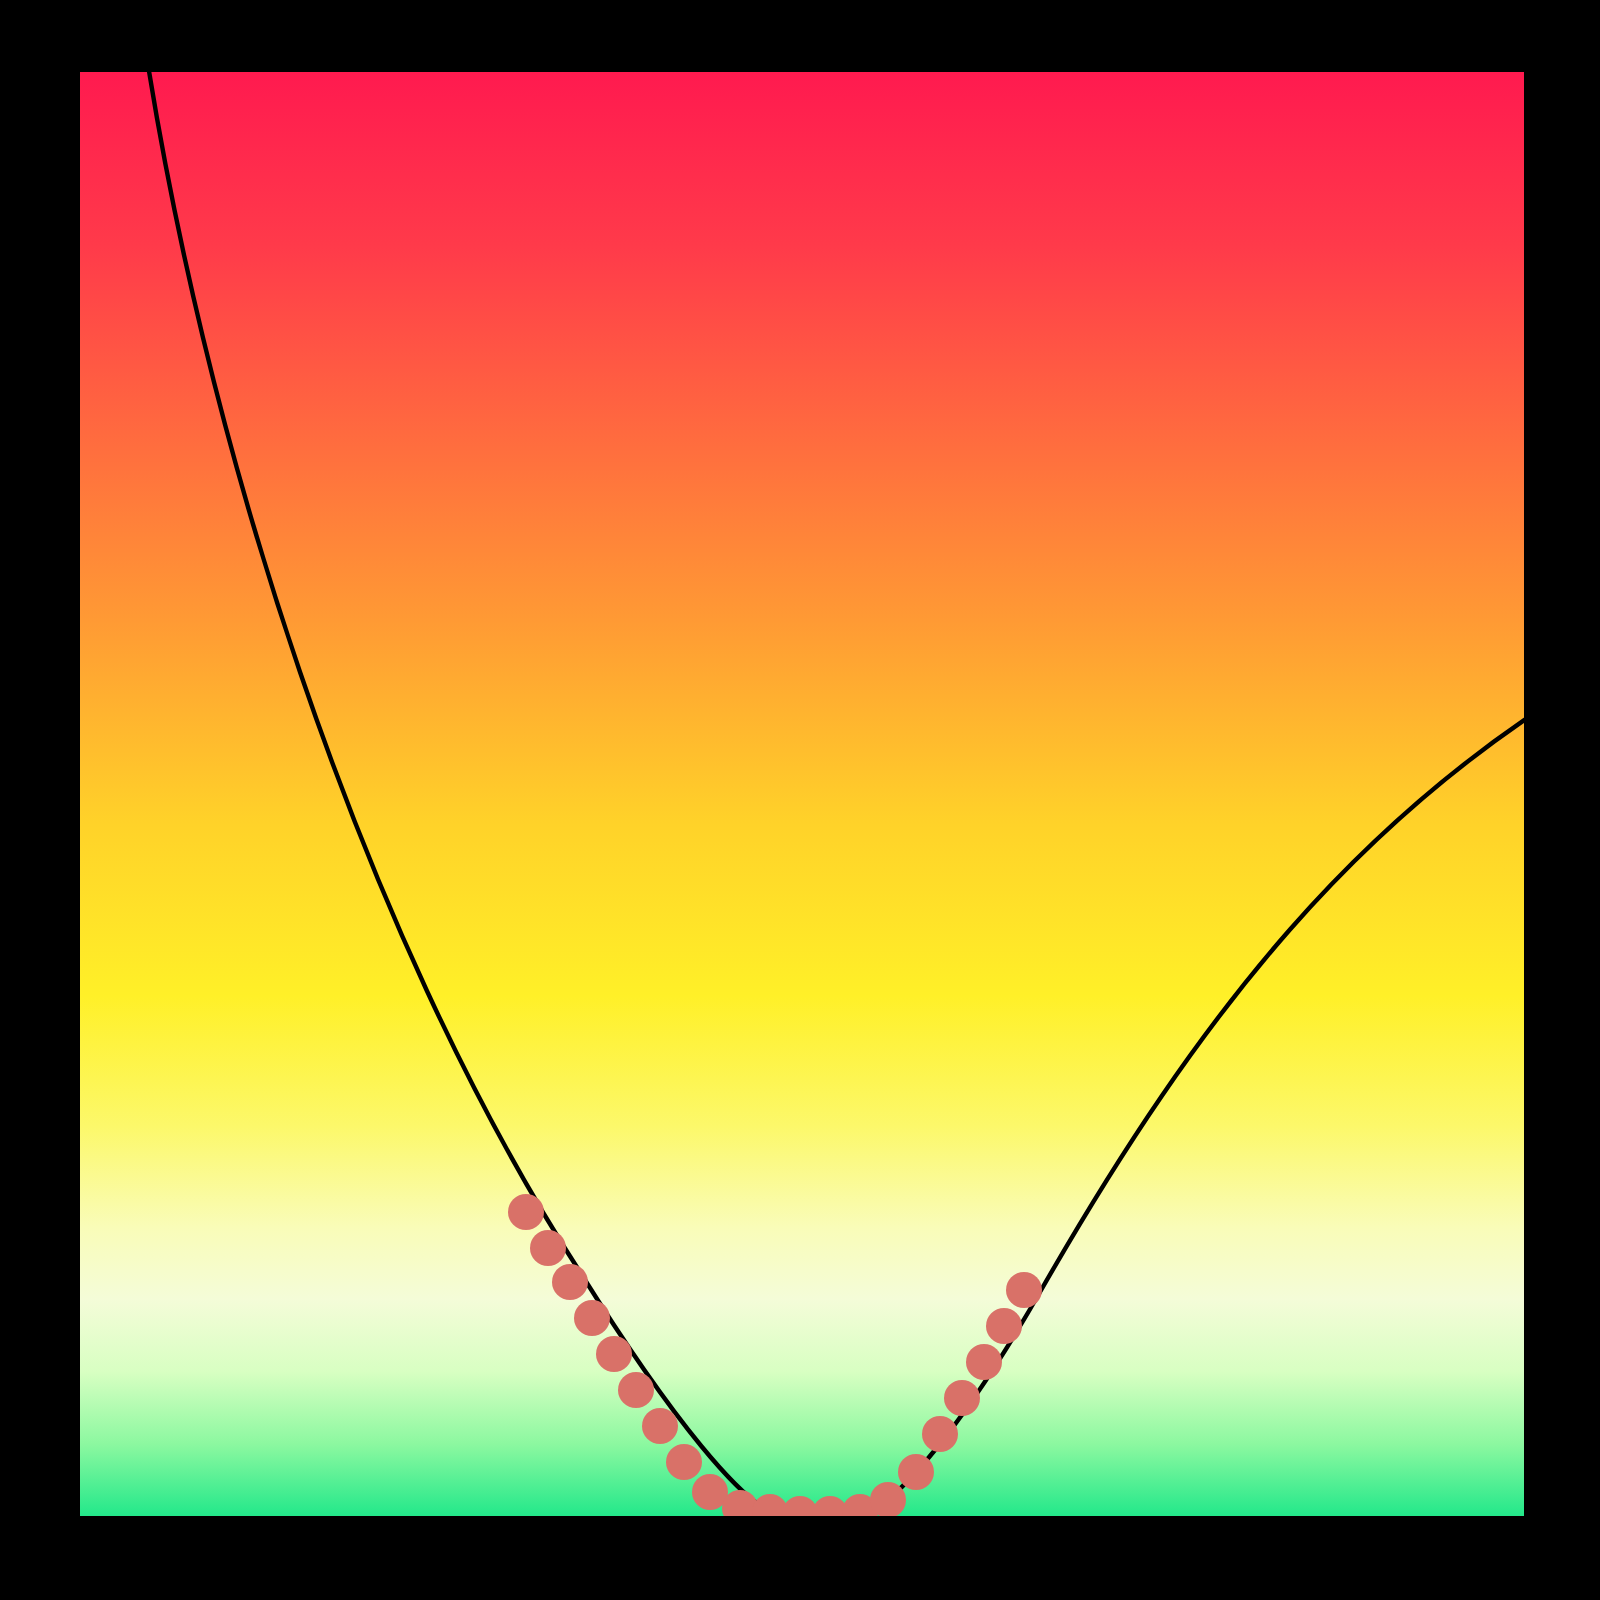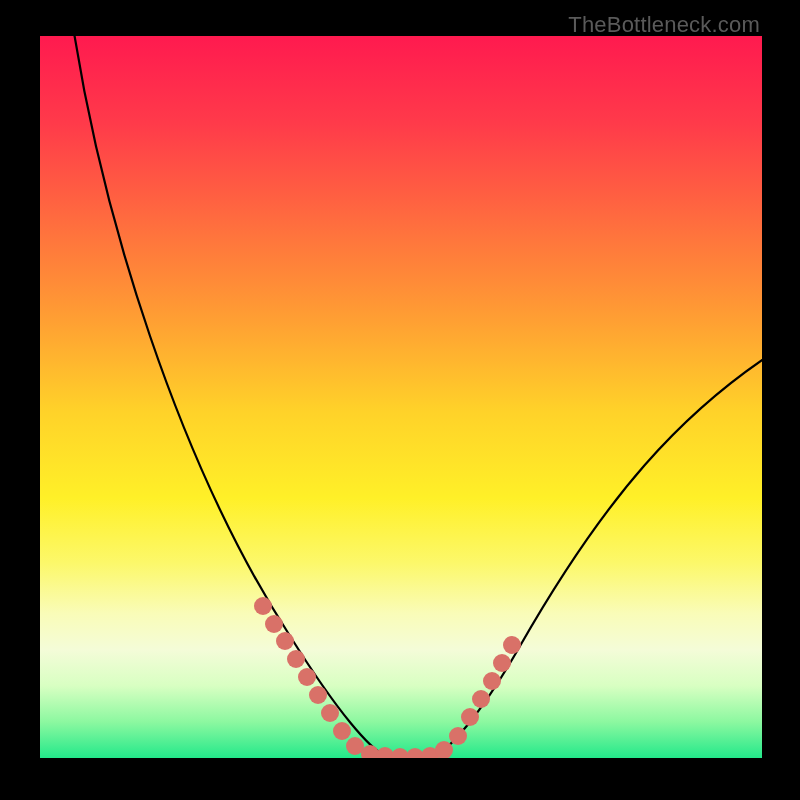--- a/index.html
+++ b/index.html
@@ -103,14 +103,13 @@
           <circle cx="418" cy="700" r="9" class="marker"></circle>
           <circle cx="430" cy="681" r="9" class="marker"></circle>
           <circle cx="441" cy="663" r="9" class="marker"></circle>
           <circle cx="452" cy="645" r="9" class="marker"></circle>
           <circle cx="462" cy="627" r="9" class="marker"></circle>
           <circle cx="472" cy="609" r="9" class="marker"></circle>
         </g>
     </svg>
   </div>
 
-  <div class="watermark">TheBottleneck.com</div>
 </div>
 
 </body></html>

